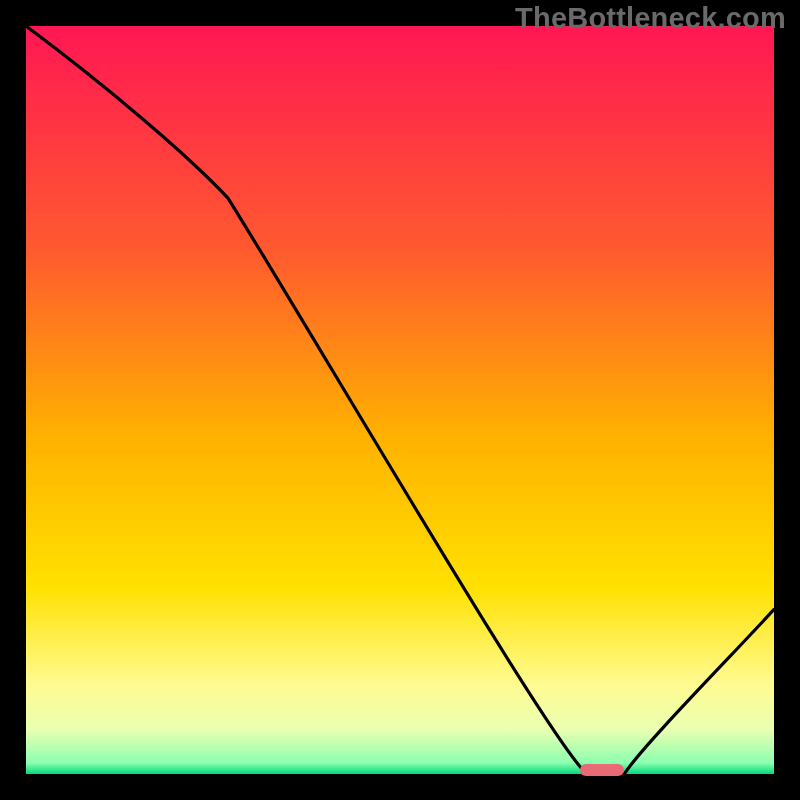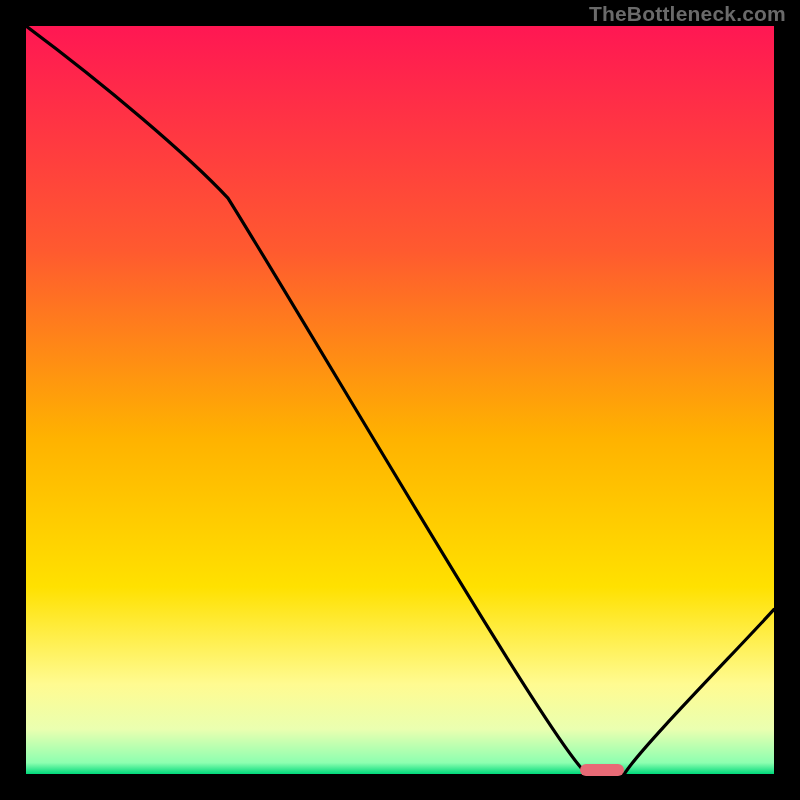--- a/index.html
+++ b/index.html
@@ -14,21 +14,21 @@
   .wrapper {
     position: relative;
     width: 800px;
     height: 800px;
     background: #000000;
   }
   .watermark {
     position: absolute;
     top: 2px;
     right: 14px;
-    font-size: 21px;
+    font-size: 29px;
     font-weight: 600;
     color: #6a6a6a;
     letter-spacing: 0.2px;
     z-index: 10;
   }
   .plot {
     position: absolute;
     left: 26px;
     top: 26px;
     width: 748px;

